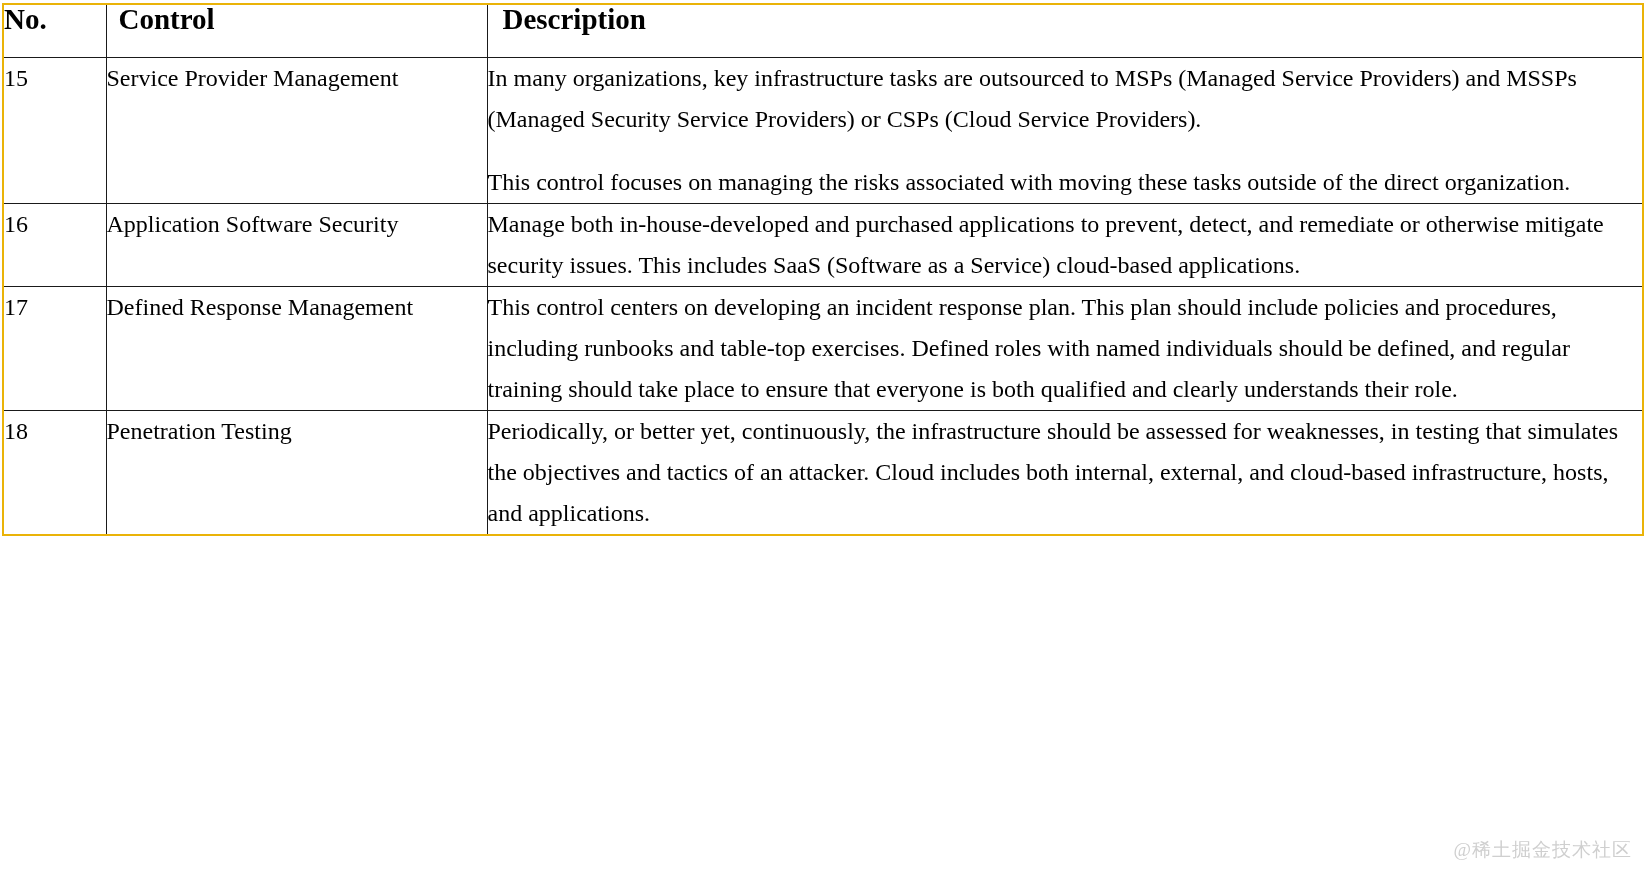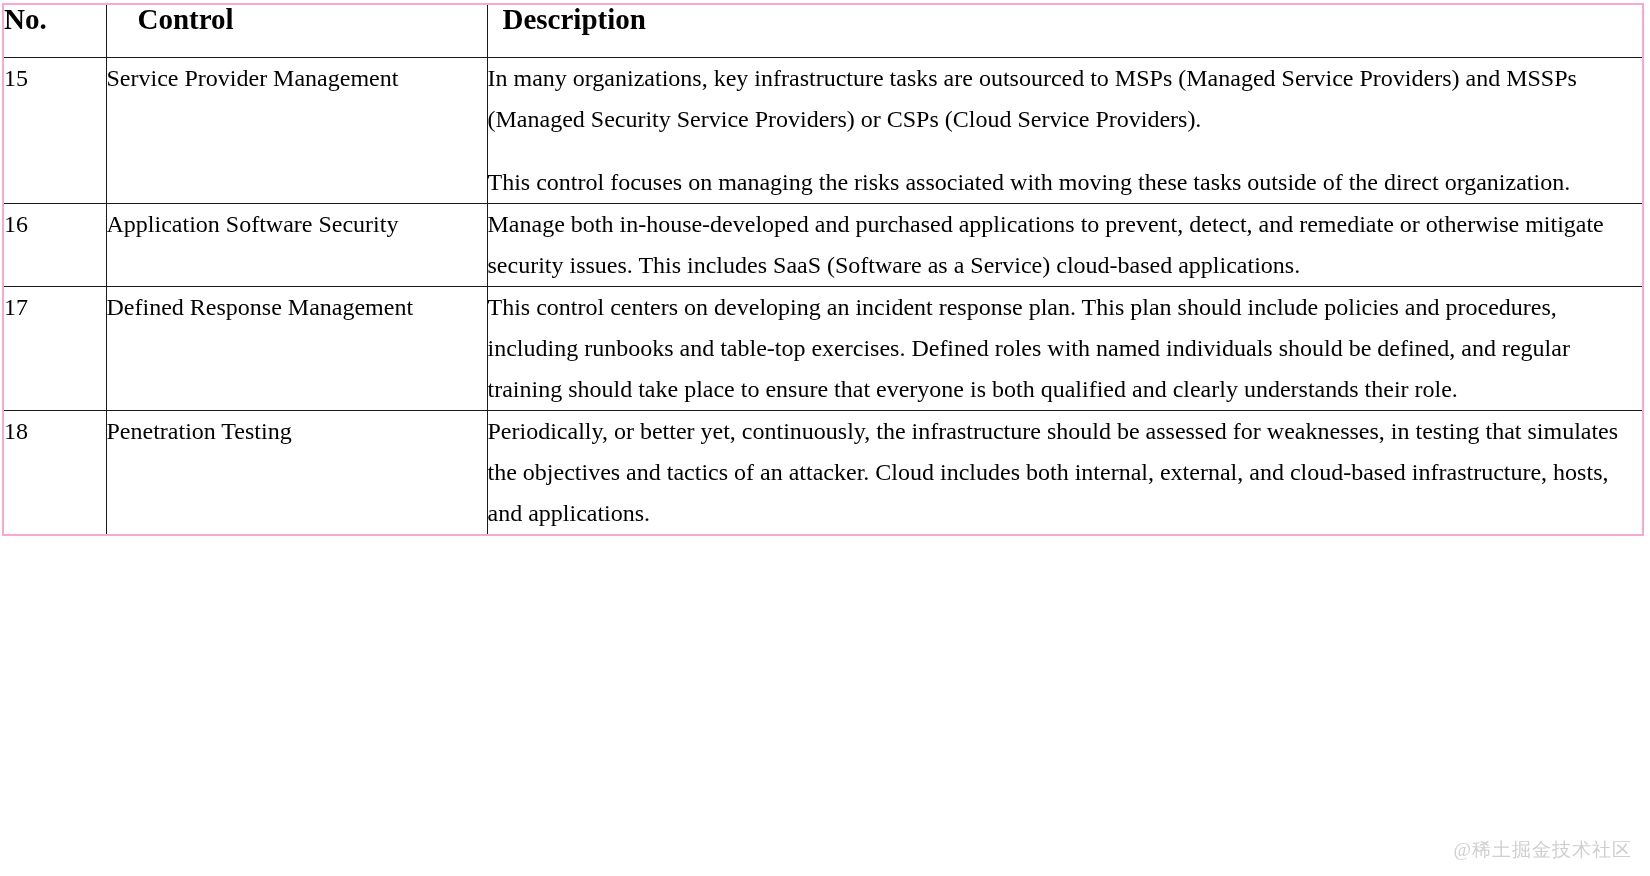--- a/index.html
+++ b/index.html
@@ -22,21 +22,21 @@
     top: 3px;
     width: 1640px;
     height: 861px;
     box-sizing: border-box;
   }
 
   table.controls-table {
     border-collapse: collapse;
     table-layout: fixed;
     width: 1640px;
-    border: 2px solid #f9a8d4;
+    border: 2px solid #eab308;
     box-sizing: border-box;
   }
 
   table.controls-table col.col-no     { width: 103px; }
   table.controls-table col.col-ctrl   { width: 381px; }
   table.controls-table col.col-desc   { width: 1156px; }
 
   table.controls-table th,
   table.controls-table td {
     border: 1.5px solid #1a1a1a;
@@ -48,21 +48,21 @@
   
   thead tr { height: 53px; }
 
   thead th {
     font-weight: bold;
     font-size: 29px;
     line-height: 1.0;
     text-align: left;
     padding: 10px 0 8px 14px;
   }
-  thead th.th-ctrl { padding-left: 31px; }
+  thead th.th-ctrl { padding-left: 12px; }
   thead th.th-desc { padding-left: 15px; }
 
   
   tbody td {
     font-size: 24px;
     line-height: 41px;
     font-weight: normal;
   }
   td.cell-no {
     padding: 11px 0 14px 14px;

